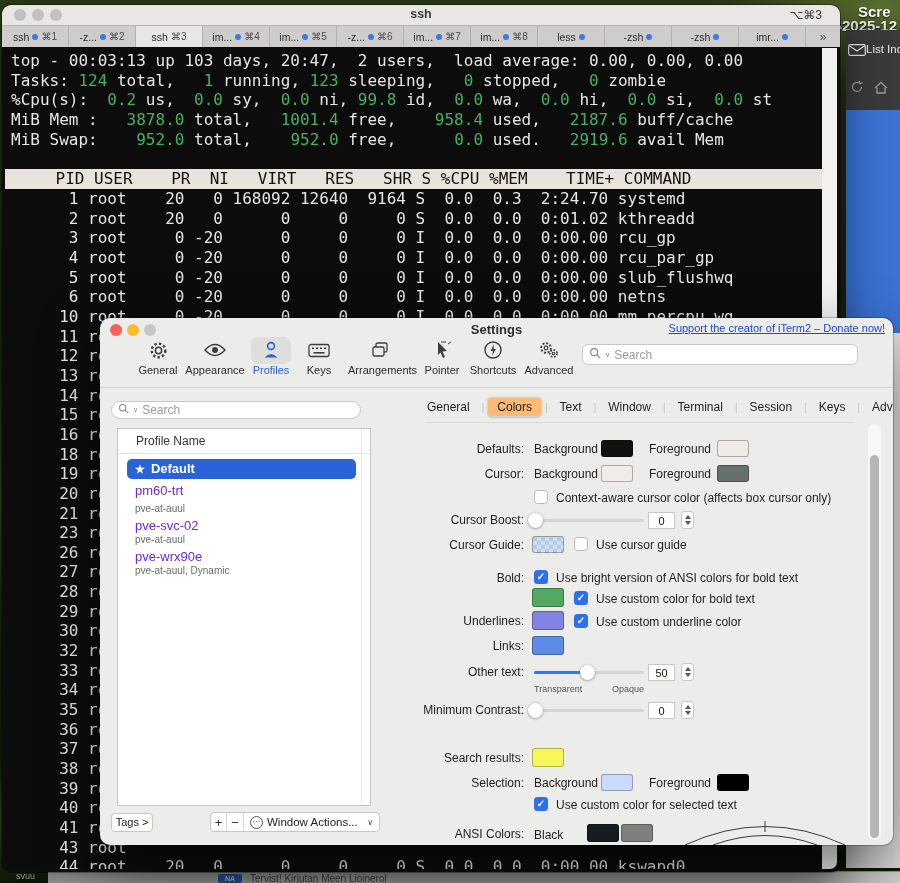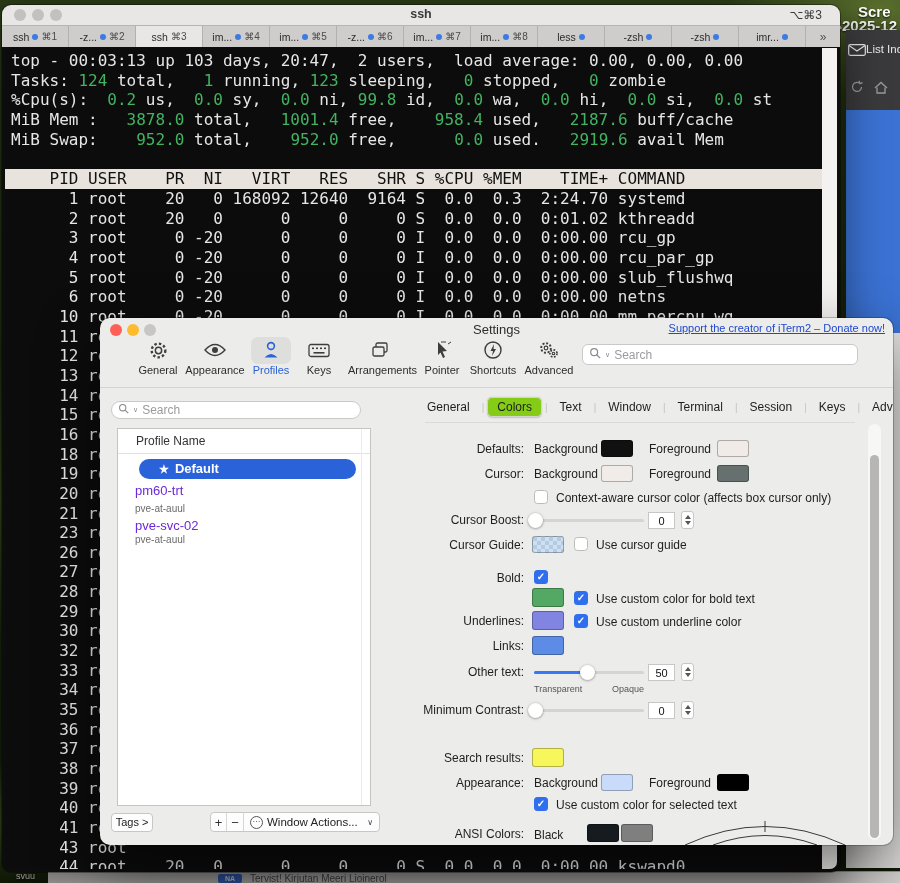--- a/index.html
+++ b/index.html
@@ -38,57 +38,57 @@
   .tab.active{background:#e9e7e6}
   .tdot{width:6px;height:6px;border-radius:50%;background:#3b7ce2;flex:0 0 6px}
   .tsc{color:#4a4a4a;font-size:10px}
   .tab-over{flex:1;display:flex;align-items:center;justify-content:center;font-size:12px;color:#555}
   #screen{position:absolute;left:3px;top:43px;width:817px;height:821px;background:#0c0c0c;overflow:hidden;
           font-family:"DejaVu Sans Mono",monospace;font-size:16px;line-height:19.65px;color:#e6e6e6}
   #screen pre{margin:0;font:inherit;white-space:pre}
   #summary{position:absolute;left:6px;top:3px}
   .grn{color:#42b360}
   #thead{position:absolute;left:0;top:121px;width:100%;height:20px;background:#e8e3dd;color:#111}
-  #thead pre{padding-left:6px}
+  #thead pre{padding-left:12px}
   #procrows{position:absolute;left:6px;top:141px}
   #termscroll{position:absolute;right:3px;top:43px;width:15px;height:821px;background:#f3f2f0;border-radius:0 0 7px 0}
   
   #settings{position:absolute;left:100px;top:318px;width:793px;height:527px;border-radius:10px;background:#ececea;
             box-shadow:0 25px 60px rgba(0,0,0,.5),0 0 0 1px rgba(0,0,0,.22);overflow:hidden}
-  #settings .stitle{position:absolute;left:0;right:0;top:4px;text-align:center;font-size:13px;font-weight:normal;color:#2d2d2d}
+  #settings .stitle{position:absolute;left:0;right:0;top:4px;text-align:center;font-size:13px;font-weight:bold;color:#2d2d2d}
   .donate{position:absolute;right:8px;top:4px;font-size:11px;color:#2048d0;text-decoration:underline;white-space:nowrap}
   .tbitem{position:absolute;top:20px;width:64px;text-align:center}
   .tbitem .ticon{height:24px;display:flex;align-items:center;justify-content:center}
   .tbitem .tlab{font-size:11px;color:#2d2d2d;margin-top:2px}
   .tbitem.sel .tlab{color:#2a62d9}
   .tbpill{position:absolute;left:151px;top:19px;width:40px;height:27px;background:#dededc;border-radius:7px}
   .sep{position:absolute;left:0;width:100%;height:1px;background:#d5d3d1}
   .searchfield{position:absolute;background:#fff;border:1px solid #cbc9c7;border-radius:6px;display:flex;align-items:center;gap:4px;padding:0 6px;box-sizing:border-box;color:#9b9b9b;font-size:12px}
   
   #listbox{position:absolute;left:17px;top:110px;width:254px;height:378px;background:#fff;border:1px solid #c6c4c2;box-sizing:border-box}
   #listbox .lhead{position:absolute;left:18px;top:5px;font-size:12px;color:#333}
   #listbox .lheadline{position:absolute;left:0;top:24px;width:100%;height:1px;background:#e4e2e0}
   #listbox .vdiv{position:absolute;left:243px;top:0;bottom:0;width:1px;background:#ebebeb}
   #profile-list{position:absolute;left:0;top:28px;right:10px}
   .prow{padding:2px 0 2px 17px}
   .prow .pname{font-size:13px;color:#6d28d9;white-space:nowrap}
-  .prow.sel{background:#2a62d9;border-radius:10px;margin:2px 4px 2px 21px;padding:2px 0 3px 20px}
+  .prow.sel{background:#2a62d9;border-radius:5px;margin:2px 4px 2px 9px;padding:2px 0 3px 8px}
   .prow.sel .pname{color:#fff;font-weight:bold}
   .pstar{margin-right:6px;font-size:11px}
   .psub{font-size:10px;color:#6b6b6b;margin-top:1px;white-space:nowrap}
   .btn{position:absolute;background:#fdfdfd;border:1px solid #c9c7c5;border-radius:4px;font-size:11px;color:#222;text-align:center;box-sizing:border-box}
   #segmented{position:absolute;left:110px;top:494px;width:170px;height:20px;background:#fdfdfd;border:1px solid #c9c7c5;border-radius:4px;display:flex;align-items:center;box-sizing:border-box}
   #segmented .segcell{height:100%;display:flex;align-items:center;justify-content:center;border-right:1px solid #d8d6d4;box-sizing:border-box;font-size:13px;color:#333}
   #segmented .seglast{flex:1;display:flex;align-items:center;gap:4px;padding:0 6px;font-size:11.5px;color:#222;justify-content:flex-start}
   .ellipsiscircle{width:11px;height:11px;border:1px solid #555;border-radius:50%;font-size:8px;line-height:10px;text-align:center;color:#555}
   .chev{margin-left:auto;font-size:8px;color:#444}
   
   #rtabs{position:absolute;left:318px;top:79px;display:flex;align-items:center}
   .rtab{padding:2px 9px;font-size:12px;color:#1e1e1e;border-radius:5px;white-space:nowrap}
-  .rtab.sel{background:#84cc16;border:1px solid #d5d3d1;box-shadow:0 0.5px 1.5px rgba(0,0,0,.18)}
+  .rtab.sel{background:#fdba74;border:1px solid #d5d3d1;box-shadow:0 0.5px 1.5px rgba(0,0,0,.18)}
   .rtsep{color:#c6c4c2;font-size:10px;padding:0 3px}
   .rline{position:absolute;left:325px;top:104px;width:430px;height:1px;background:#dcdad8}
   .rlbl{position:absolute;left:224px;width:200px;font-size:12px;color:#1e1e1e;text-align:right;white-space:nowrap}
   .lbl{position:absolute;font-size:12px;color:#1e1e1e;white-space:nowrap}
   .slbl{position:absolute;font-size:9px;color:#555;white-space:nowrap}
   .sw{position:absolute;width:32px;height:17px;border-radius:3px;border:1px solid rgba(0,0,0,.28);box-sizing:border-box}
   .checker{background-image:linear-gradient(rgba(165,200,235,.55),rgba(165,200,235,.55)),
            repeating-conic-gradient(#ffffff 0% 25%, #cfcfcf 0% 50%);background-size:auto,8px 8px}
   .cb{position:absolute;width:14px;height:14px;border-radius:3.5px;box-sizing:border-box}
   .cb.on{background:#2f6fed}
@@ -375,20 +375,24 @@
         <div class="prow">
           <div class="pname">pm60-trt</div>
         </div>
         <div class="prow">
           <div class="psub">pve-at-auul</div>
         </div>
         <div class="prow">
           <div class="pname">pve-svc-02</div>
           <div class="psub">pve-at-auul</div>
         </div>
+        <div class="prow">
+          <div class="pname">pve-wrx90e</div>
+          <div class="psub">pve-at-auul, Dynamic</div>
+        </div>
       </div>
   </div>
   <div class="btn" style="left:11px;top:495px;width:42px;height:19px;line-height:17px">Tags &gt;</div>
   <div id="segmented">
     <div class="segcell" style="width:16px">+</div>
     <div class="segcell" style="width:17px">−</div>
     <div class="seglast">
       <span class="ellipsiscircle">⋯</span>
       <span>Window Actions...</span>
       <span class="chev">∨</span>
@@ -435,20 +439,21 @@
   <div class="valbox" style="left:548px;top:194px">0</div>
   <div class="stepper" style="left:581px;top:193px"></div>
 
   <div class="rlbl" style="top:220px">Cursor Guide:</div>
   <div class="sw checker" style="left:432px;top:218px"></div>
   <div class="cb off" style="left:474px;top:219px"></div>
   <div class="lbl" style="left:496px;top:220px">Use cursor guide</div>
 
   <div class="rlbl" style="top:253px">Bold:</div>
   <div class="cb on" style="left:434px;top:252px"></div>
+  <div class="lbl" style="left:456px;top:253px">Use bright version of ANSI colors for bold text</div>
 
   <div class="sw" style="left: 432px; top: 270px; height: 19px; background: rgb(83, 169, 99);"></div>
   <div class="cb on" style="left:474px;top:273px"></div>
   <div class="lbl" style="left:496px;top:274px">Use custom color for bold text</div>
 
   <div class="rlbl" style="top:296px">Underlines:</div>
   <div class="sw" style="left: 432px; top: 293px; height: 19px; background: rgb(129, 132, 224);"></div>
   <div class="cb on" style="left:474px;top:296px"></div>
   <div class="lbl" style="left:496px;top:297px">Use custom underline color</div>
 
@@ -466,21 +471,21 @@
 
   <div class="rlbl" style="top:385px">Minimum Contrast:</div>
   <div class="track" style="left:434px;top:391px;width:110px"></div>
   <div class="thumb" style="left:428px;top:385px"></div>
   <div class="valbox" style="left:548px;top:384px">0</div>
   <div class="stepper" style="left:581px;top:383px"></div>
 
   <div class="rlbl" style="top:433px">Search results:</div>
   <div class="sw" style="left: 432px; top: 430px; height: 19px; background: rgb(247, 246, 91);"></div>
 
-  <div class="rlbl" style="top:458px">Appearance:</div>
+  <div class="rlbl" style="top:458px">Selection:</div>
   <div class="lbl" style="left:434px;top:458px">Background</div>
   <div class="sw" style="left: 501px; top: 456px; background: rgb(201, 219, 251);"></div>
   <div class="lbl" style="left:549px;top:458px">Foreground</div>
   <div class="sw" style="left: 617px; top: 456px; background: rgb(0, 0, 0);"></div>
 
   <div class="cb on" style="left:434px;top:479px"></div>
   <div class="lbl" style="left:456px;top:480px">Use custom color for selected text</div>
 
   <div class="rlbl" style="top:509px">ANSI Colors:</div>
   <div class="lbl" style="left:434px;top:510px">Black</div>

